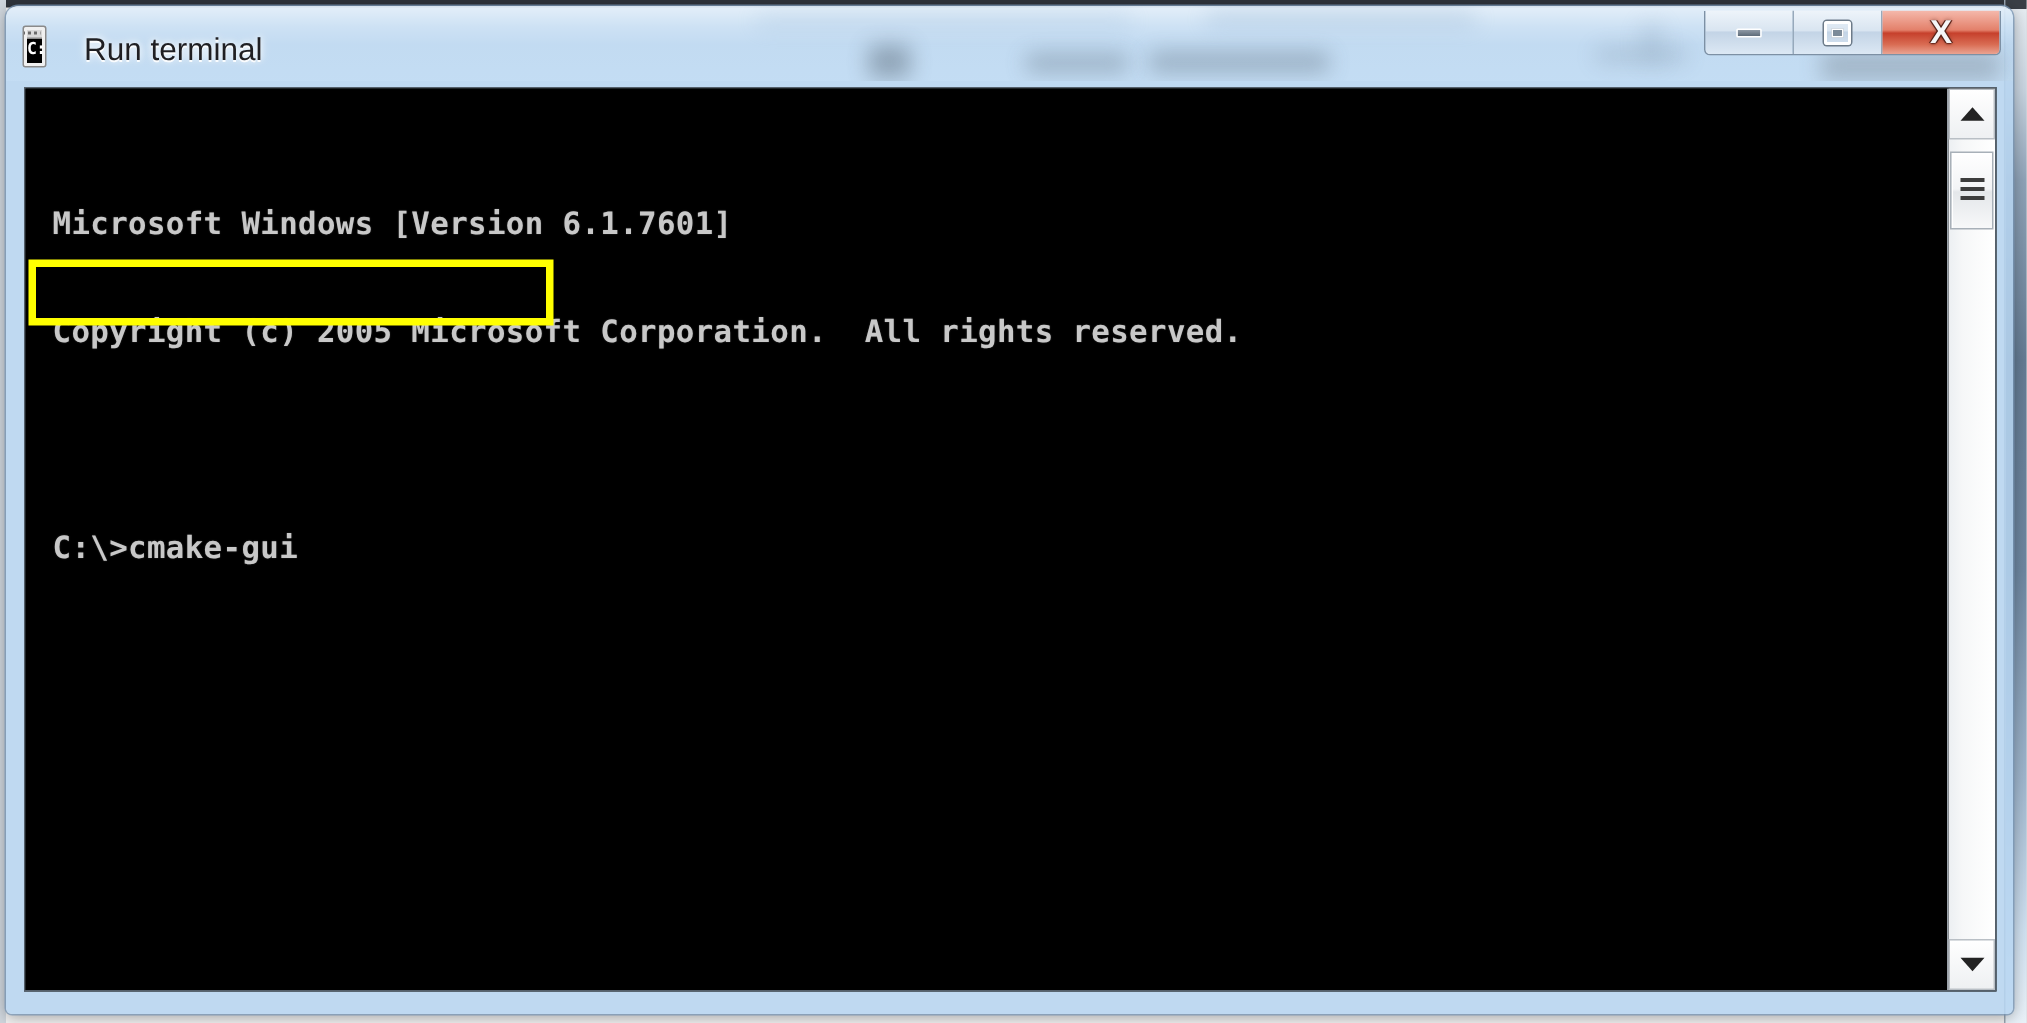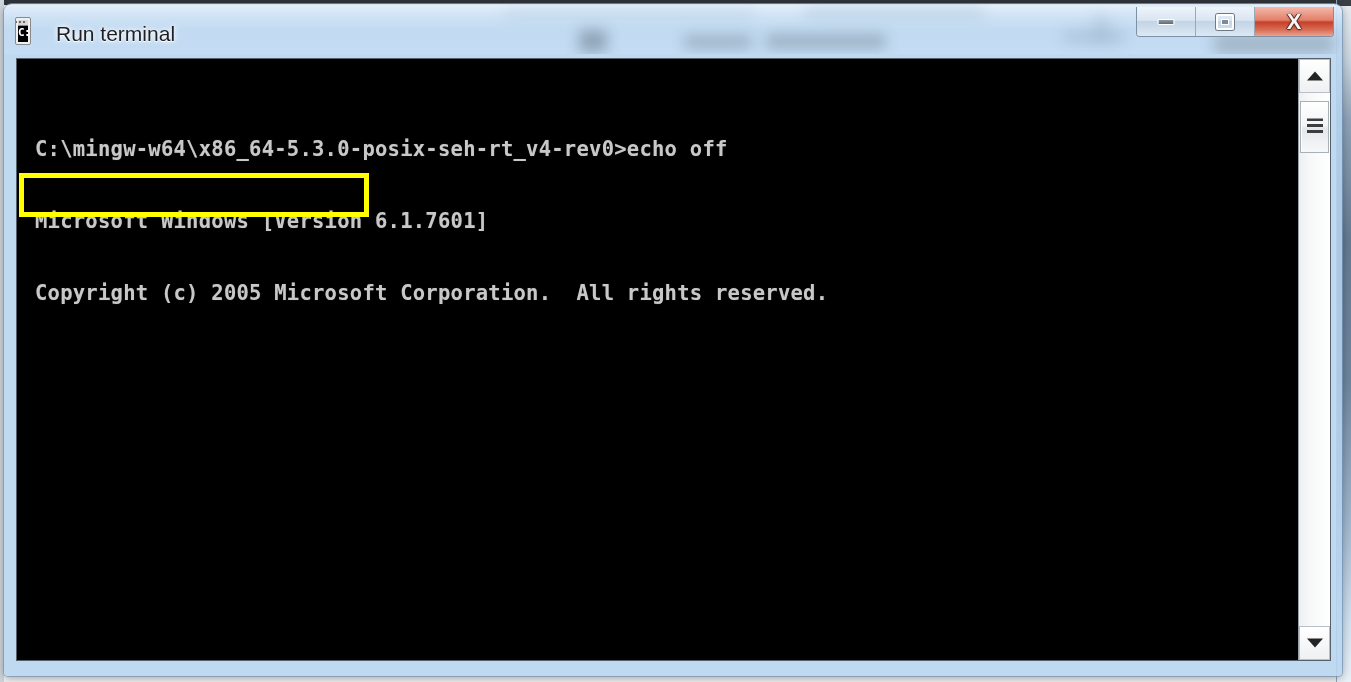--- a/index.html
+++ b/index.html
@@ -349,24 +349,24 @@
         <div class="win-btn close">
           <span class="glyph-close">X</span>
         </div>
       </div>
     </div>
 
     <div id="client">
 
       <div id="console">
         <div id="console-text">
-          <span class="cline">C:\mingw-w64\x86_64-5.3.0-posix-seh-rt_v4-rev0&gt;echo off</span>
           <span class="cline">Microsoft Windows [Version 6.1.7601]</span>
           <span class="cline">Copyright (c) 2005 Microsoft Corporation.  All rights reserved.</span>
           <span class="cline"></span>
+          <span class="cline">C:\&gt;cmake-gui</span>
         </div>
         <div id="annotation-box"></div>
       </div>
 
       <div id="scrollbar">
         <div class="sb-arrow up">
           <span class="tri"></span>
         </div>
         <div id="sb-thumb">
           <span class="grip"></span>

